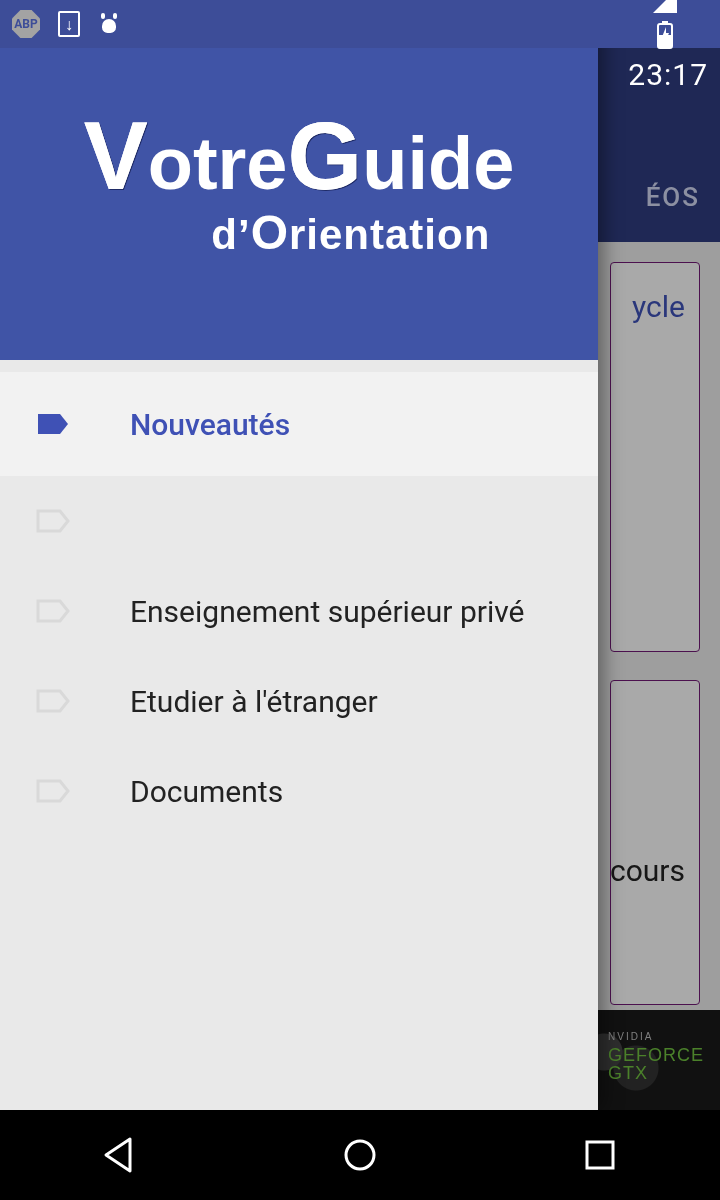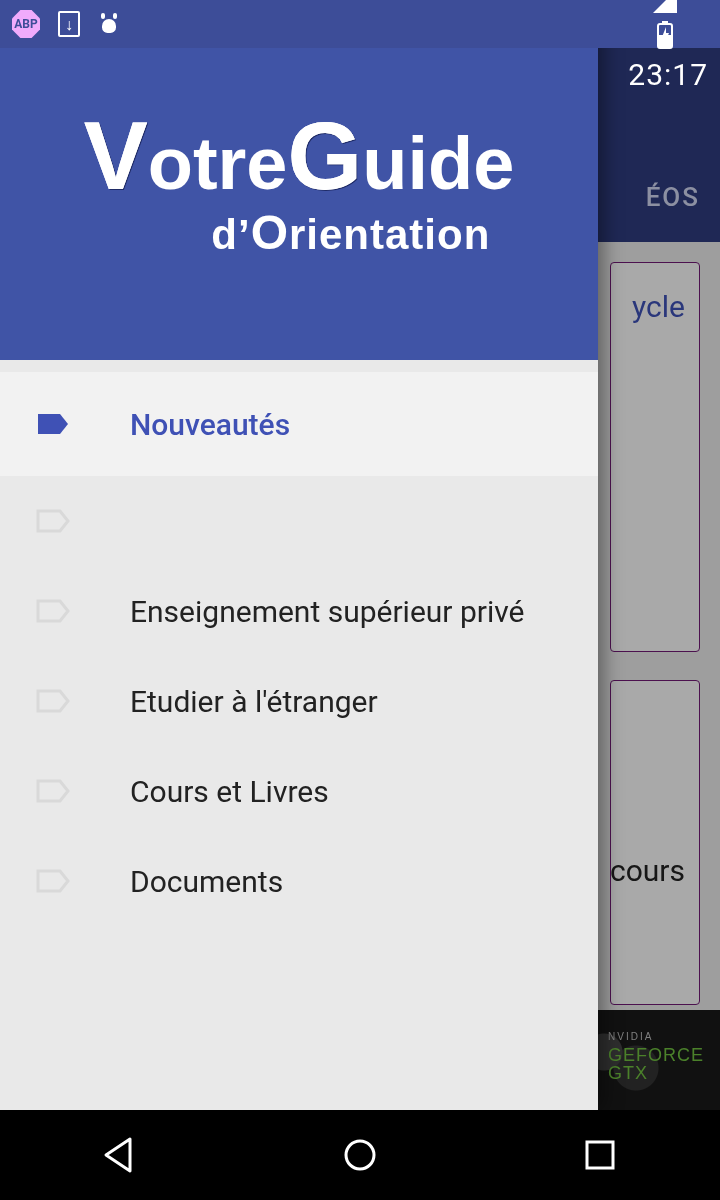--- a/index.html
+++ b/index.html
@@ -3,21 +3,21 @@
 <meta charset="utf-8">
 <style>
   * { margin: 0; padding: 0; box-sizing: border-box; }
   html, body { width: 720px; height: 1200px; overflow: hidden; font-family: Roboto, "Helvetica Neue", Arial, sans-serif; }
   .device { position: relative; width: 720px; height: 1200px; background: #e9e9e9; }
 
   
   .status-bar { position: absolute; top: 0; left: 0; right: 0; height: 48px; background: #3d4d98; color: #fff; display: flex; align-items: center; padding: 0 12px; z-index: 10; }
   .status-left { display: flex; align-items: center; gap: 18px; }
   .status-right { margin-left: auto; display: flex; align-items: center; gap: 8px; flex-direction: column; }
-  .abp-icon { width: 28px; height: 28px; background:#f0abfc; display:flex; align-items:center; justify-content:center; font-size:12px; font-weight:700; color:#3d4d98; clip-path: polygon(30% 0%, 70% 0%, 100% 30%, 100% 70%, 70% 100%, 30% 100%, 0% 70%, 0% 30%); }
+  .abp-icon { width: 28px; height: 28px; background:#a3a3a3; display:flex; align-items:center; justify-content:center; font-size:12px; font-weight:700; color:#3d4d98; clip-path: polygon(30% 0%, 70% 0%, 100% 30%, 100% 70%, 70% 100%, 30% 100%, 0% 70%, 0% 30%); }
   .dl-icon { width: 22px; height: 26px; border:2px solid #fff; position:relative; border-radius:2px; }
   .dl-icon::after { content:"↓"; position:absolute; inset:0; display:flex; align-items:center; justify-content:center; font-size:16px; color:#fff; }
   .bug-icon { width:22px; height:22px; position:relative; }
   .bug-icon::before{ content:""; position:absolute; left:4px; top:6px; width:14px; height:14px; background:#fff; border-radius:50% 50% 40% 40%; }
   .bug-icon::after{ content:""; position:absolute; left:3px; top:0; width:4px; height:6px; background:#fff; border-radius:2px; box-shadow: 12px 0 0 #fff; }
   .wifi-icon svg, .cell-icon svg, .batt-icon svg { display:block; }
   .clock { font-size: 30px; font-weight: 400; letter-spacing: 1px; margin-left:6px; }
 
   
   .page-behind { position:absolute; inset:0; background:#e9e9e9; }
@@ -156,28 +156,20 @@
 
       <div class="drawer-item">
         <span class="tag-icon">
           <svg width="34" height="24" viewBox="0 0 34 24">
               <path d="M2 2 H24 L32 12 L24 22 H2 Z" fill="none" stroke="#d9d9d9" stroke-width="3"></path>
             </svg>
         </span>
         <span class="label">Etudier à l'étranger</span>
       </div>
 
-      <div class="drawer-item">
-        <span class="tag-icon">
-          <svg width="34" height="24" viewBox="0 0 34 24">
-              <path d="M2 2 H24 L32 12 L24 22 H2 Z" fill="none" stroke="#d9d9d9" stroke-width="3"></path>
-            </svg>
-        </span>
-        <span class="label">Cours et Livres</span>
-      </div>
 
       <div class="drawer-item">
         <span class="tag-icon">
           <svg width="34" height="24" viewBox="0 0 34 24">
               <path d="M2 2 H24 L32 12 L24 22 H2 Z" fill="none" stroke="#d9d9d9" stroke-width="3"></path>
             </svg>
         </span>
         <span class="label">Documents</span>
       </div>
 

